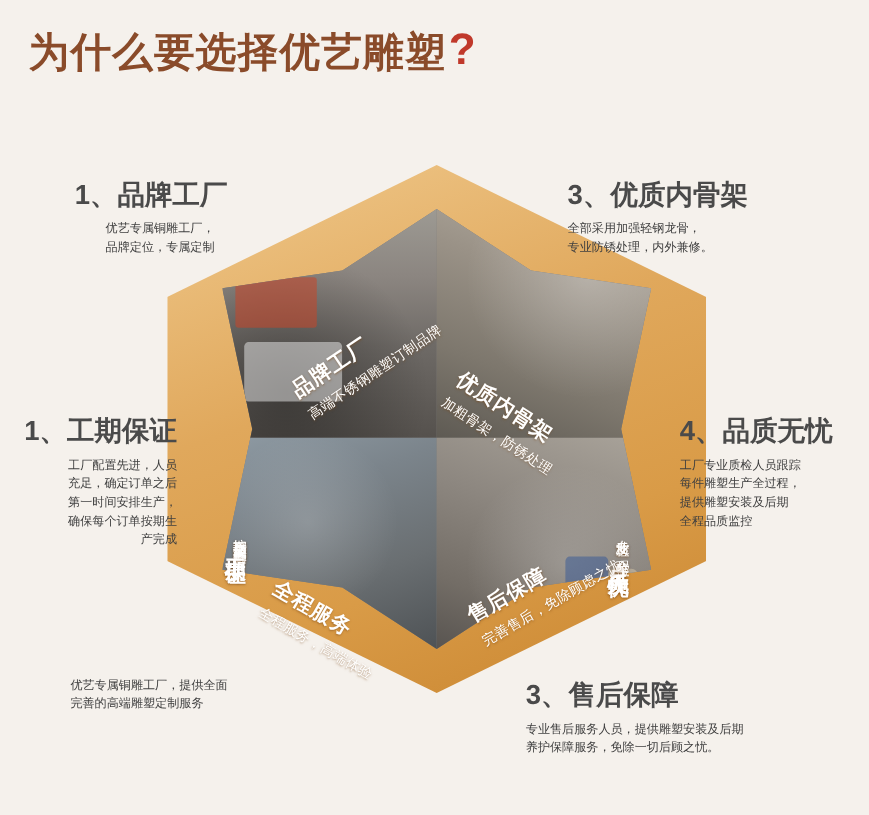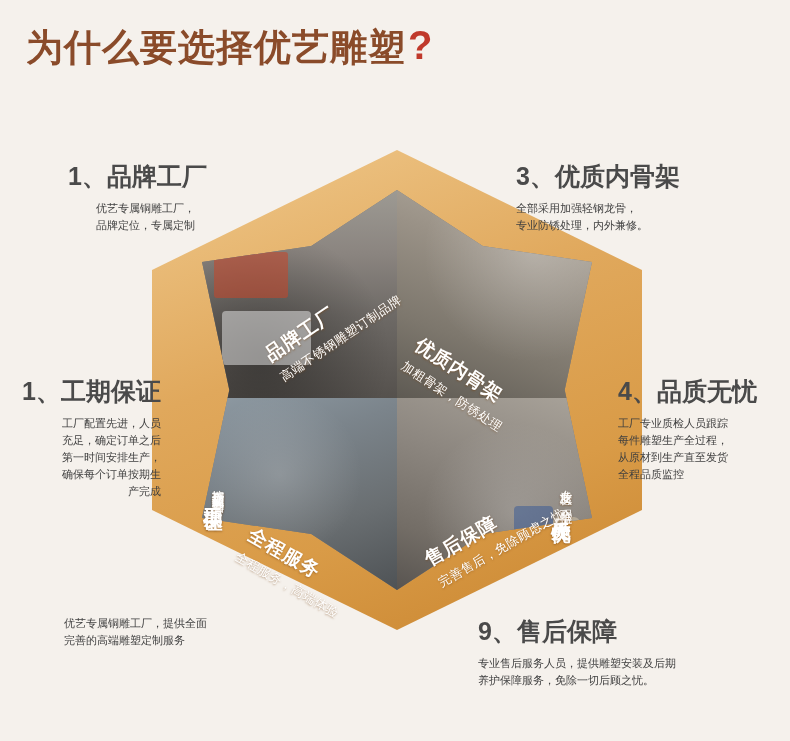--- a/index.html
+++ b/index.html
@@ -234,28 +234,28 @@
 充足，确定订单之后
 第一时间安排生产，
 确保每个订单按期生
 产完成</div>
   </div>
 
   <div class="callout" id="co4">
     <div class="co-head">4、品质无忧</div>
     <div class="co-body" style="white-space: pre-line;">工厂专业质检人员跟踪
 每件雕塑生产全过程，
-从原材到生产直至发货
+提供雕塑安装及后期
 全程品质监控</div>
   </div>
 
   <div class="callout" id="co5">
     <div class="co-body" style="white-space: pre-line;">优艺专属铜雕工厂，提供全面
 完善的高端雕塑定制服务</div>
   </div>
 
   <div class="callout" id="co6">
-    <div class="co-head">9、售后保障</div>
+    <div class="co-head">3、售后保障</div>
     <div class="co-body" style="white-space: pre-line;">专业售后服务人员，提供雕塑安装及后期
 养护保障服务，免除一切后顾之忧。</div>
   </div>
 
 </div>
 
 </body></html>

